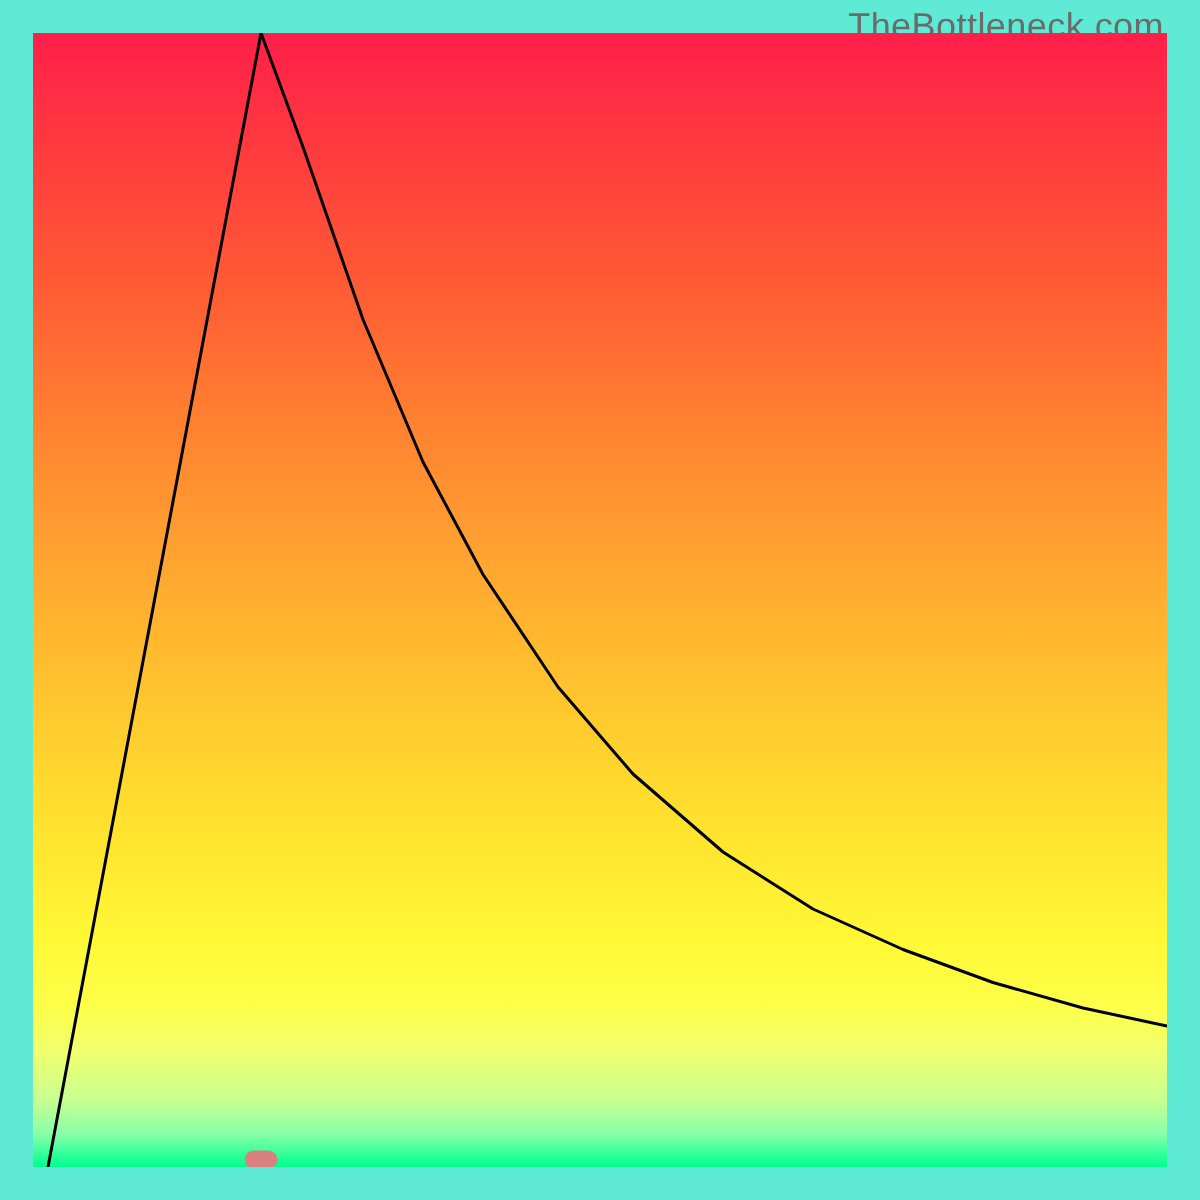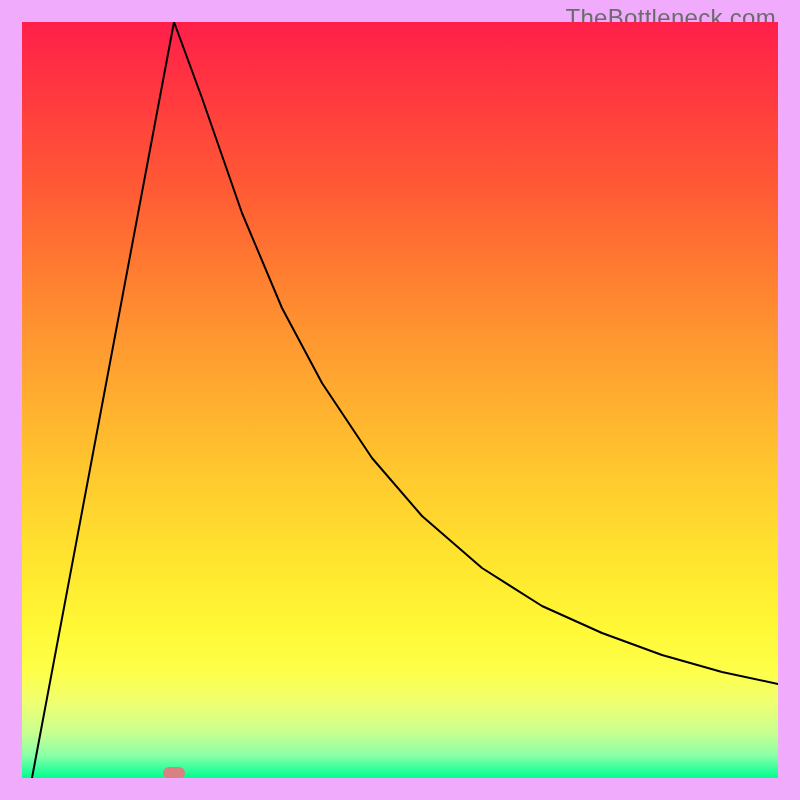--- a/index.html
+++ b/index.html
@@ -8,21 +8,21 @@
     width: 800px;
     height: 800px;
     overflow: hidden;
     background: #000;
     font-family: Arial, Helvetica, sans-serif;
   }
   .frame {
     position: relative;
     width: 800px;
     height: 800px;
-    background: #f0abfc;
+    background: #5eead4;
   }
   .plot {
     position: absolute;
     left: 22px;
     top: 22px;
     width: 756px;
     height: 756px;
     overflow: hidden;
   }
   .gradient {

